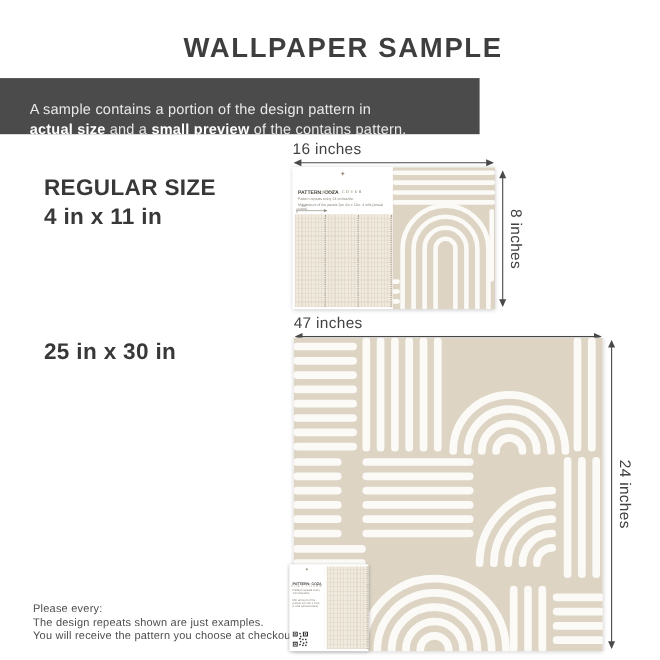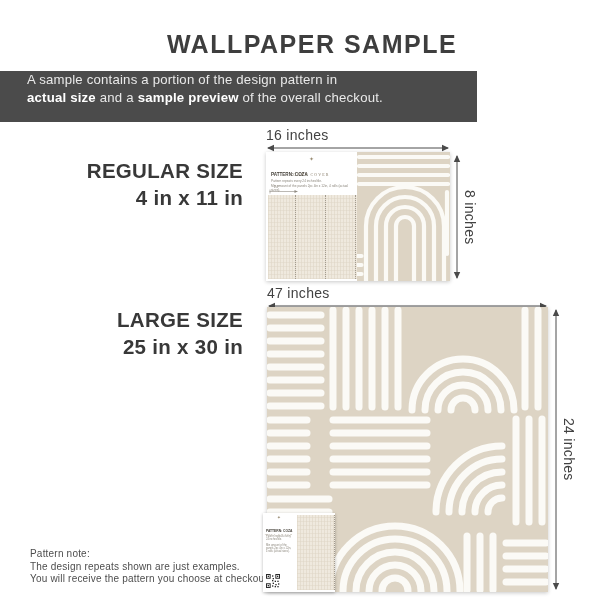--- a/index.html
+++ b/index.html
@@ -7,26 +7,26 @@
     --text_dark:#3e3e3e; --note_gray:#4d4d4d; --arrow_color:#4a4a4a;
   }
   html,body{margin:0;padding:0;background:#fff;}
   .page{position:relative;width:600px;height:600px;background:#fff;overflow:hidden;
         font-family:"Liberation Sans",sans-serif;color:var(--text_dark);}
   .abs{position:absolute;}
 
   .title{top:30px;left:0;width:100%;text-align:center;font-size:25px;font-weight:600;
          letter-spacing:1.5px;color:var(--text_dark);padding-left:12px;}
 
-  .banner{top:71px;left:0;width:477px;height:51px;background:var(--banner_bg);
-          box-sizing:border-box;padding:0 0 0 27px;font-size:13.2px;line-height:18px;
+  .banner{top:71px;left:0;width:436px;height:51px;background:var(--banner_bg);
+          box-sizing:border-box;padding:20px 0 0 27px;font-size:13.2px;line-height:18px;
           color:rgba(255,255,255,.88);letter-spacing:.2px;}
   .banner b{color:#ffffff;font-weight:700;}
 
-  .size-label{width:203px;left:40px;text-align:right;font-size:20.5px;line-height:27px;
+  .size-label{width:203px;left:40px;font-size:20.5px;line-height:27px;
               color:#383838;font-weight:600;letter-spacing:.3px;}
 
   .dim-label{font-size:14px;color:#424242;letter-spacing:.3px;}
   .dim-label.vert{writing-mode:vertical-rl;display:flex;align-items:center;justify-content:center;}
 
   .card{background:#fff;box-shadow:0 1px 4px rgba(0,0,0,.22);}
 
   
   .reg-card{left:266px;top:152px;width:184px;height:129px;}
   .reg-label-zone{left:0;top:0;width:91px;height:129px;background:#fff;}
@@ -56,21 +56,21 @@
 </style>
 </head>
 <body>
 
 <div class="page">
 
   <div class="abs title">WALLPAPER SAMPLE</div>
 
   <div class="abs banner">
     <div><span>A sample contains a portion of the design pattern in</span></div>
-    <div><b>actual size</b><span> and a </span><b>sample preview</b><span> of the overall checkout.</span></div>
+    <div><b>actual size</b><span> and a </span><b>small preview</b><span> of the contains pattern.</span></div>
   </div>
 
   <div class="abs size-label" style="top:157px;">
     <div>REGULAR SIZE</div>
     <div>4 in x 11 in</div>
   </div>
 
   <div class="abs dim-label" style="left:266px;top:127px;width:184px;">16 inches</div>
   <svg class="abs" style="left:266px;top:143px;" width="184" height="10">
     <line class="arrow-stroke" x1="2" y1="5" x2="182" y2="5" stroke-width="1"></line>
@@ -123,21 +123,20 @@
         <path d="M39 129V74A9 9 0 0 1 57 74V129"></path>
         <path d="M90 40V102"></path>
         <path d="M1 104H4.5"></path>
           <path d="M1 113H4.5"></path>
           <path d="M1 122H4.5"></path>
       </g>
     </svg>
   </div>
 
   <div class="abs size-label" style="top:306px;">
-    <div>LARGE SIZE</div>
     <div>25 in x 30 in</div>
   </div>
 
   <div class="abs dim-label" style="left:267px;top:285px;width:281px;">47 inches</div>
   <svg class="abs" style="left:267px;top:301px;" width="281" height="10">
     <line class="arrow-stroke" x1="2" y1="5" x2="279" y2="5" stroke-width="1"></line>
     <path class="arrow-fill" d="M1 5l7 -3.2v6.4z"></path>
     <path class="arrow-fill" d="M280 5l-7 -3.2v6.4z"></path>
   </svg>
 
@@ -259,18 +258,18 @@
           <rect x="17" y="18" width="2" height="2"></rect>
         </g>
       </svg>
     </div>
     <div class="abs texture" style="left:32px;top:2px;width:38px;height:75px;border-left:2px solid #fff;">
       <div class="abs dotline" style="right:0;top:0;height:75px;"></div>
     </div>
   </div>
 
   <div class="abs footer">
-    <div>Pattern note:</div>
+    <div>Please every:</div>
     <div>The design repeats shown are just examples.</div>
     <div>You will receive the pattern you choose at checkout.</div>
   </div>
 
 </div>
 
 </body></html>

